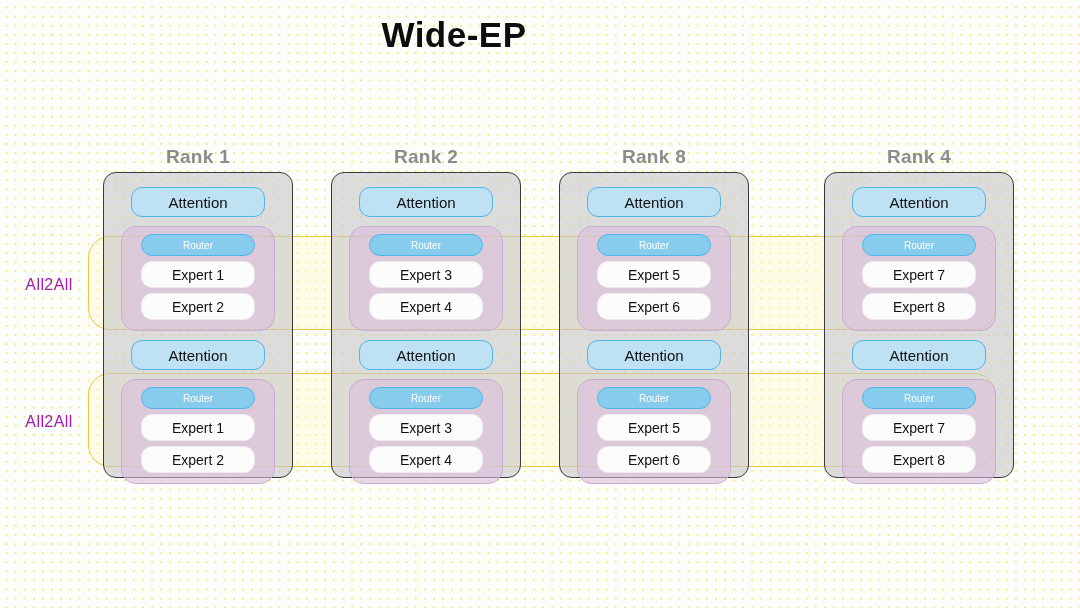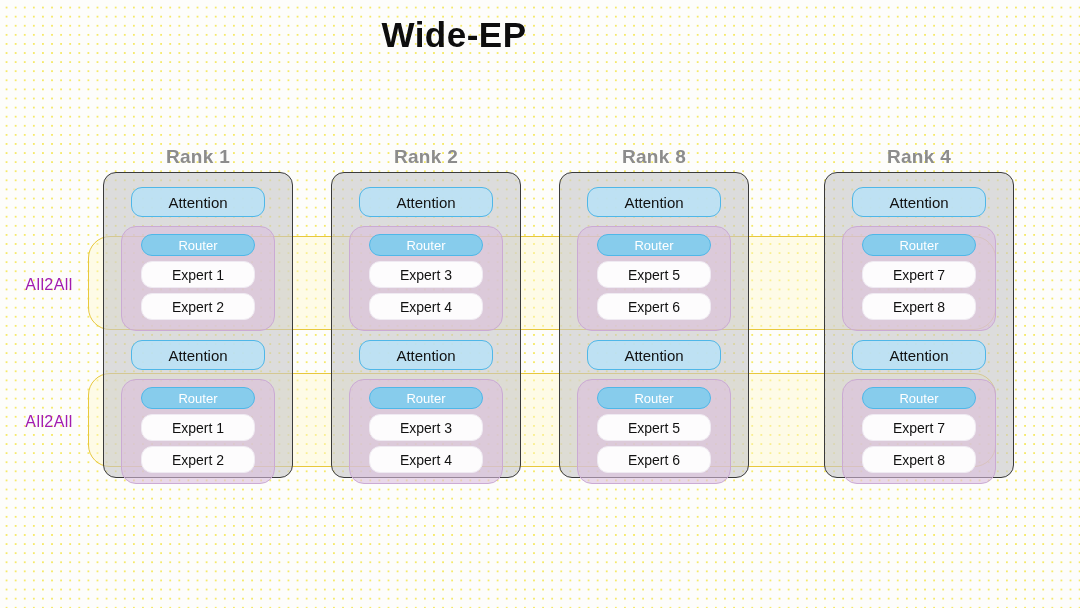--- a/index.html
+++ b/index.html
@@ -113,21 +113,21 @@
 
   .router-box {
     height: 22px;
     margin: 0 10px 5px 10px;
     border: 1.4px solid #4fb7e8;
     border-radius: 11px;
     background: #87ccec;
     display: flex;
     align-items: center;
     justify-content: center;
-    font-size: 13px;
+    font-size: 10px;
     color: #ffffff;
     box-sizing: border-box;
   }
 
   .expert-box {
     height: 27px;
     margin: 0 10px 5px 10px;
     border: 1.2px solid #efeaf2;
     border-radius: 11px;
     background: #fdfcfd;

